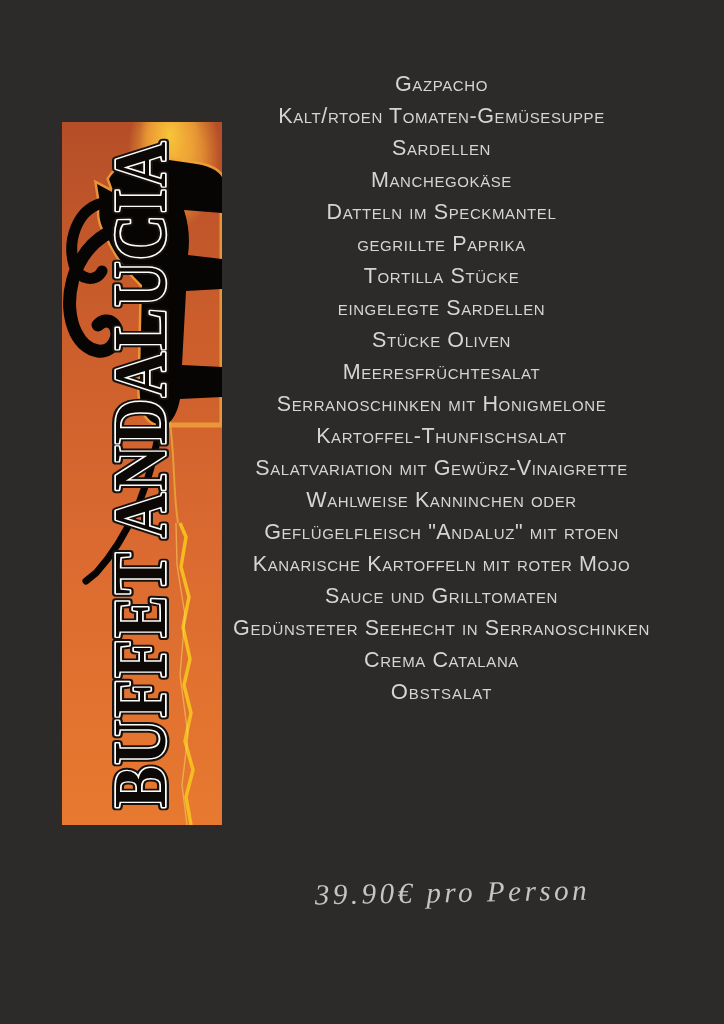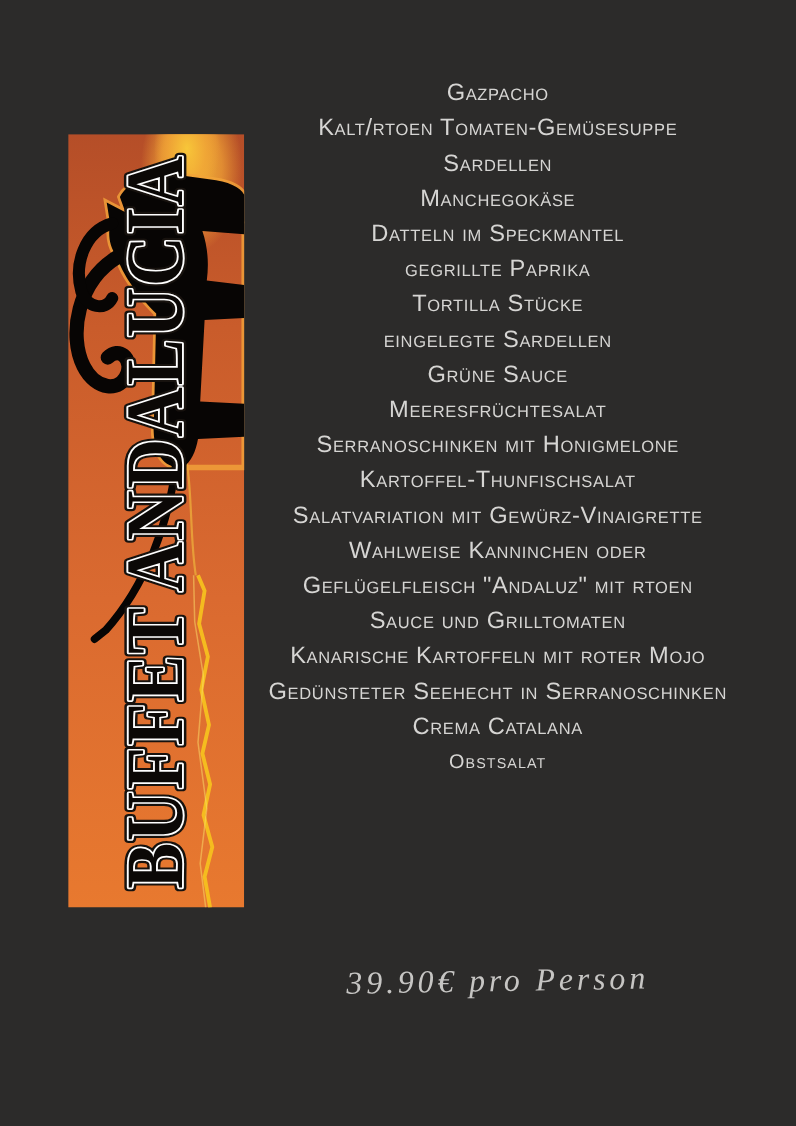--- a/index.html
+++ b/index.html
@@ -5,33 +5,33 @@
   html,body{margin:0;padding:0}
   body{
     width:724px;height:1024px;
     background:#2c2b2a;
     font-family:"Liberation Sans",sans-serif;
     position:relative;overflow:hidden;
   }
 
   
   .menu{
-    position:absolute;left:225px;top:68px;width:455px;
+    position:absolute;left:214px;top:68px;width:455px;
     text-align:center;
   }
   .menu ul{list-style:none;margin:0;padding:0}
   .menu li{
     font-variant:small-caps;
     font-size:21.5px;
     line-height:32px;
     color:#d6d5d3;
     letter-spacing:.6px;
     white-space:nowrap;
   }
-  .menu li.large{font-size:18px;letter-spacing:1px}
+  .menu li.large{font-size:22px;letter-spacing:1px}
 
   
   .price{
     position:absolute;left:225px;top:876px;width:455px;
     text-align:center;
     font-family:"Liberation Serif",serif;
     font-style:italic;
     font-size:29px;
     letter-spacing:3.5px;
     color:#c6c5c3;
@@ -122,28 +122,28 @@
   <ul>
 
   <li>Gazpacho</li>
       <li>Kalt/rtoen Tomaten-Gemüsesuppe</li>
       <li>Sardellen</li>
       <li>Manchegokäse</li>
       <li>Datteln im Speckmantel</li>
       <li>gegrillte Paprika</li>
       <li>Tortilla Stücke</li>
       <li>eingelegte Sardellen</li>
-      <li>Grüne Sauce</li>
+      <li>Stücke Oliven</li>
       <li>Meeresfrüchtesalat</li>
       <li>Serranoschinken mit Honigmelone</li>
       <li>Kartoffel-Thunfischsalat</li>
       <li>Salatvariation mit Gewürz-Vinaigrette</li>
       <li>Wahlweise Kanninchen oder</li>
       <li>Geflügelfleisch "Andaluz" mit rtoen</li>
+      <li>Kanarische Kartoffeln mit roter Mojo</li>
       <li>Sauce und Grilltomaten</li>
-      <li>Kanarische Kartoffeln mit roter Mojo</li>
       <li>Gedünsteter Seehecht in Serranoschinken</li>
       <li>Crema Catalana</li>
       <li class="large">Obstsalat</li>
     </ul>
 </div>
 
 <div class="price">39.90€ pro Person</div>
 
 </body></html>

